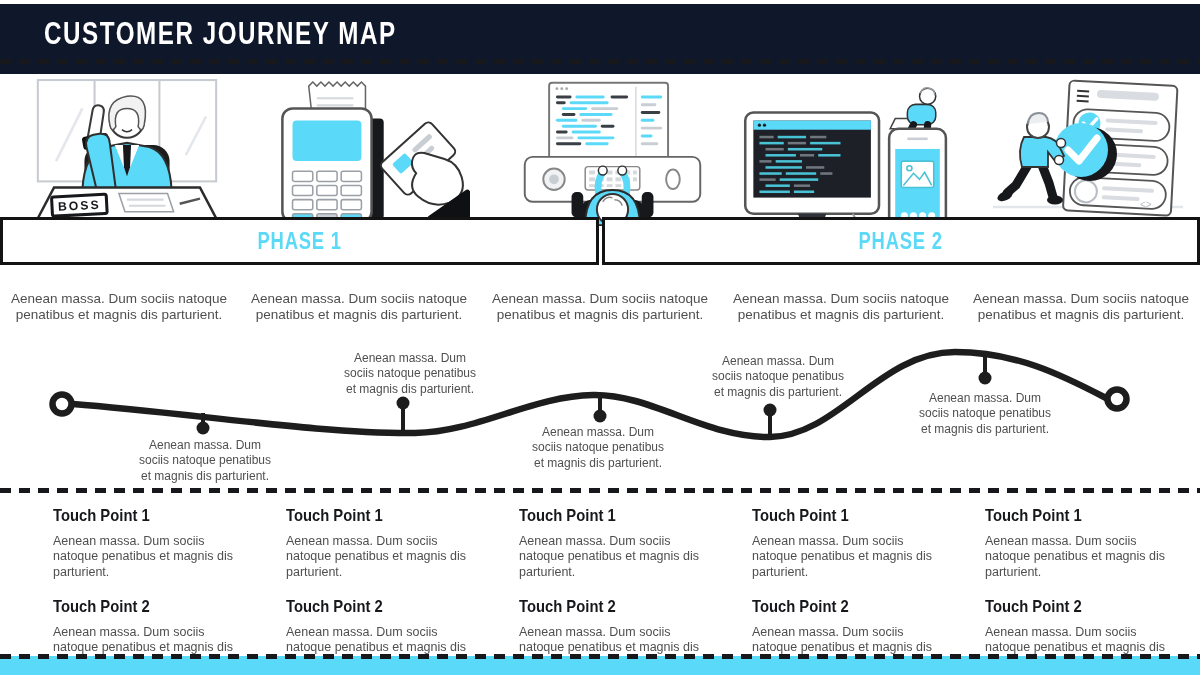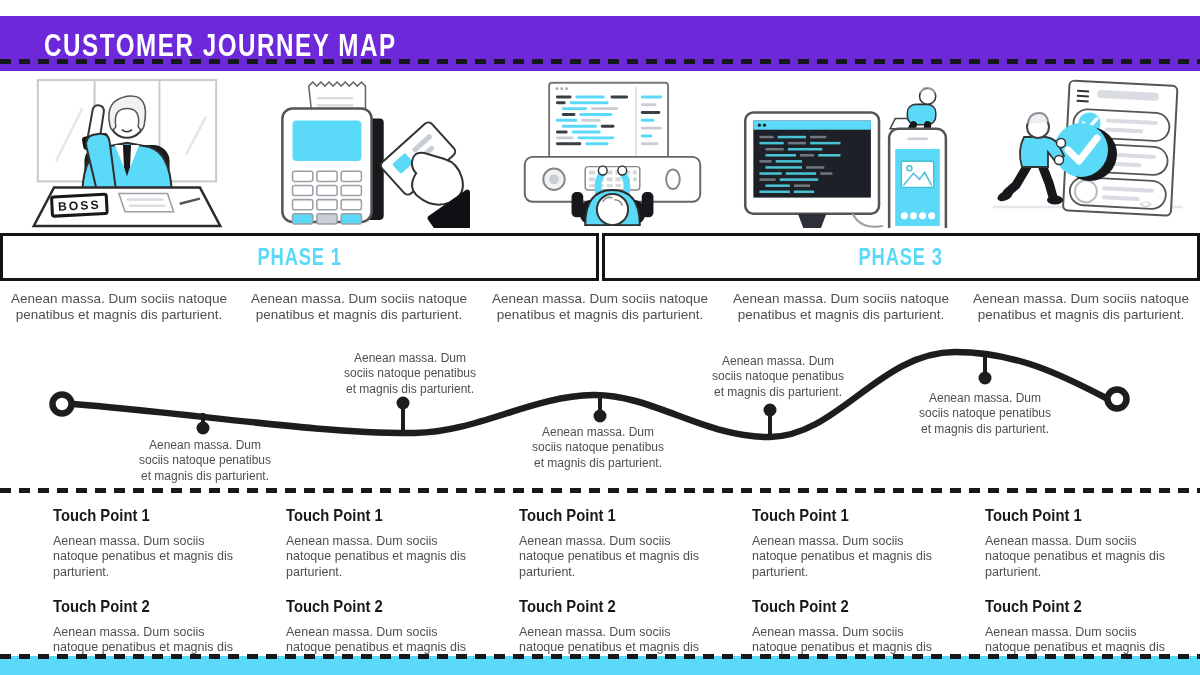--- a/index.html
+++ b/index.html
@@ -1,38 +1,38 @@
 <!DOCTYPE html>
 <html><head>
 <meta charset="utf-8">
 <style>
   html,body{margin:0;padding:0;background:#e9e9e9;}
   .canvas{
     position:relative;width:1200px;height:675px;background:#ffffff;
     font-family:"Liberation Sans",sans-serif;overflow:hidden;margin:0 auto;
   }
   
-  .header-bar{position:absolute;left:0;top:16px;width:100%;height:55px;background:#6d28d9;}
+  .header-bar{position:absolute;left:0;top:4px;width:100%;height:70px;background:#0f172a;}
   .header-title{
     position:absolute;left:44px;top:12px;margin:0;color:#ffffff;
     font-size:31px;font-weight:bold;letter-spacing:2px;white-space:nowrap;
     transform:scaleX(.78);transform-origin:left center;
   }
   
   .dash{position:absolute;left:0;right:0;height:5px;
     background:repeating-linear-gradient(90deg,#17181c 0 11px,transparent 11px 19px);}
   .dash-top{top:59px;}
   .dash-mid{top:488px;}
   .dash-bottom{top:654px;z-index:2;}
   .footer-bar{position:absolute;left:0;top:656px;width:100%;height:19px;background:#5bd9f8;z-index:1;}
   
   .illo{position:absolute;top:76px;height:152px;}
   .illo svg{display:block;width:100%;height:100%;}
   
-  .phase-row{position:absolute;left:0;top:233px;width:1200px;height:48px;display:flex;gap:3px;}
+  .phase-row{position:absolute;left:0;top:217px;width:1200px;height:48px;display:flex;gap:3px;}
   .phase-box{flex:1;background:#ffffff;border:3px solid #131313;display:flex;align-items:center;justify-content:center;}
   .phase-title{color:#5bd9f8;font-size:23px;font-weight:bold;letter-spacing:1px;white-space:nowrap;
     transform:scaleX(.8);transform-origin:center;}
   .phase-desc{position:absolute;top:291px;width:232px;text-align:center;
     color:#4f4f4f;font-size:13.5px;line-height:1.18;}
   
   .timeline-svg{position:absolute;left:0;top:330px;width:1200px;height:170px;}
   .tl-note{position:absolute;width:138px;text-align:center;color:#4f4f4f;
     font-size:12px;line-height:1.28;}
   
@@ -285,21 +285,21 @@
       </g>
       <text x="152" y="131" font-size="10" fill="#b9bec5" font-family="Liberation Sans, sans-serif">&lt;&gt;</text>
     </svg>
   </div>
 
   <div class="phase-row">
     <div class="phase-box">
       <span class="phase-title">PHASE 1</span>
     </div>
     <div class="phase-box">
-      <span class="phase-title">PHASE 3</span>
+      <span class="phase-title">PHASE 2</span>
     </div>
   </div>
 
   <div class="phase-desc" style="left:3px;">Aenean massa. Dum sociis natoque penatibus et magnis dis parturient.</div>
   <div class="phase-desc" style="left:243px;">Aenean massa. Dum sociis natoque penatibus et magnis dis parturient.</div>
   <div class="phase-desc" style="left:484px;">Aenean massa. Dum sociis natoque penatibus et magnis dis parturient.</div>
   <div class="phase-desc" style="left:725px;">Aenean massa. Dum sociis natoque penatibus et magnis dis parturient.</div>
   <div class="phase-desc" style="left:965px;">Aenean massa. Dum sociis natoque penatibus et magnis dis parturient.</div>
 
   <svg class="timeline-svg" viewBox="0 330 1200 170">

